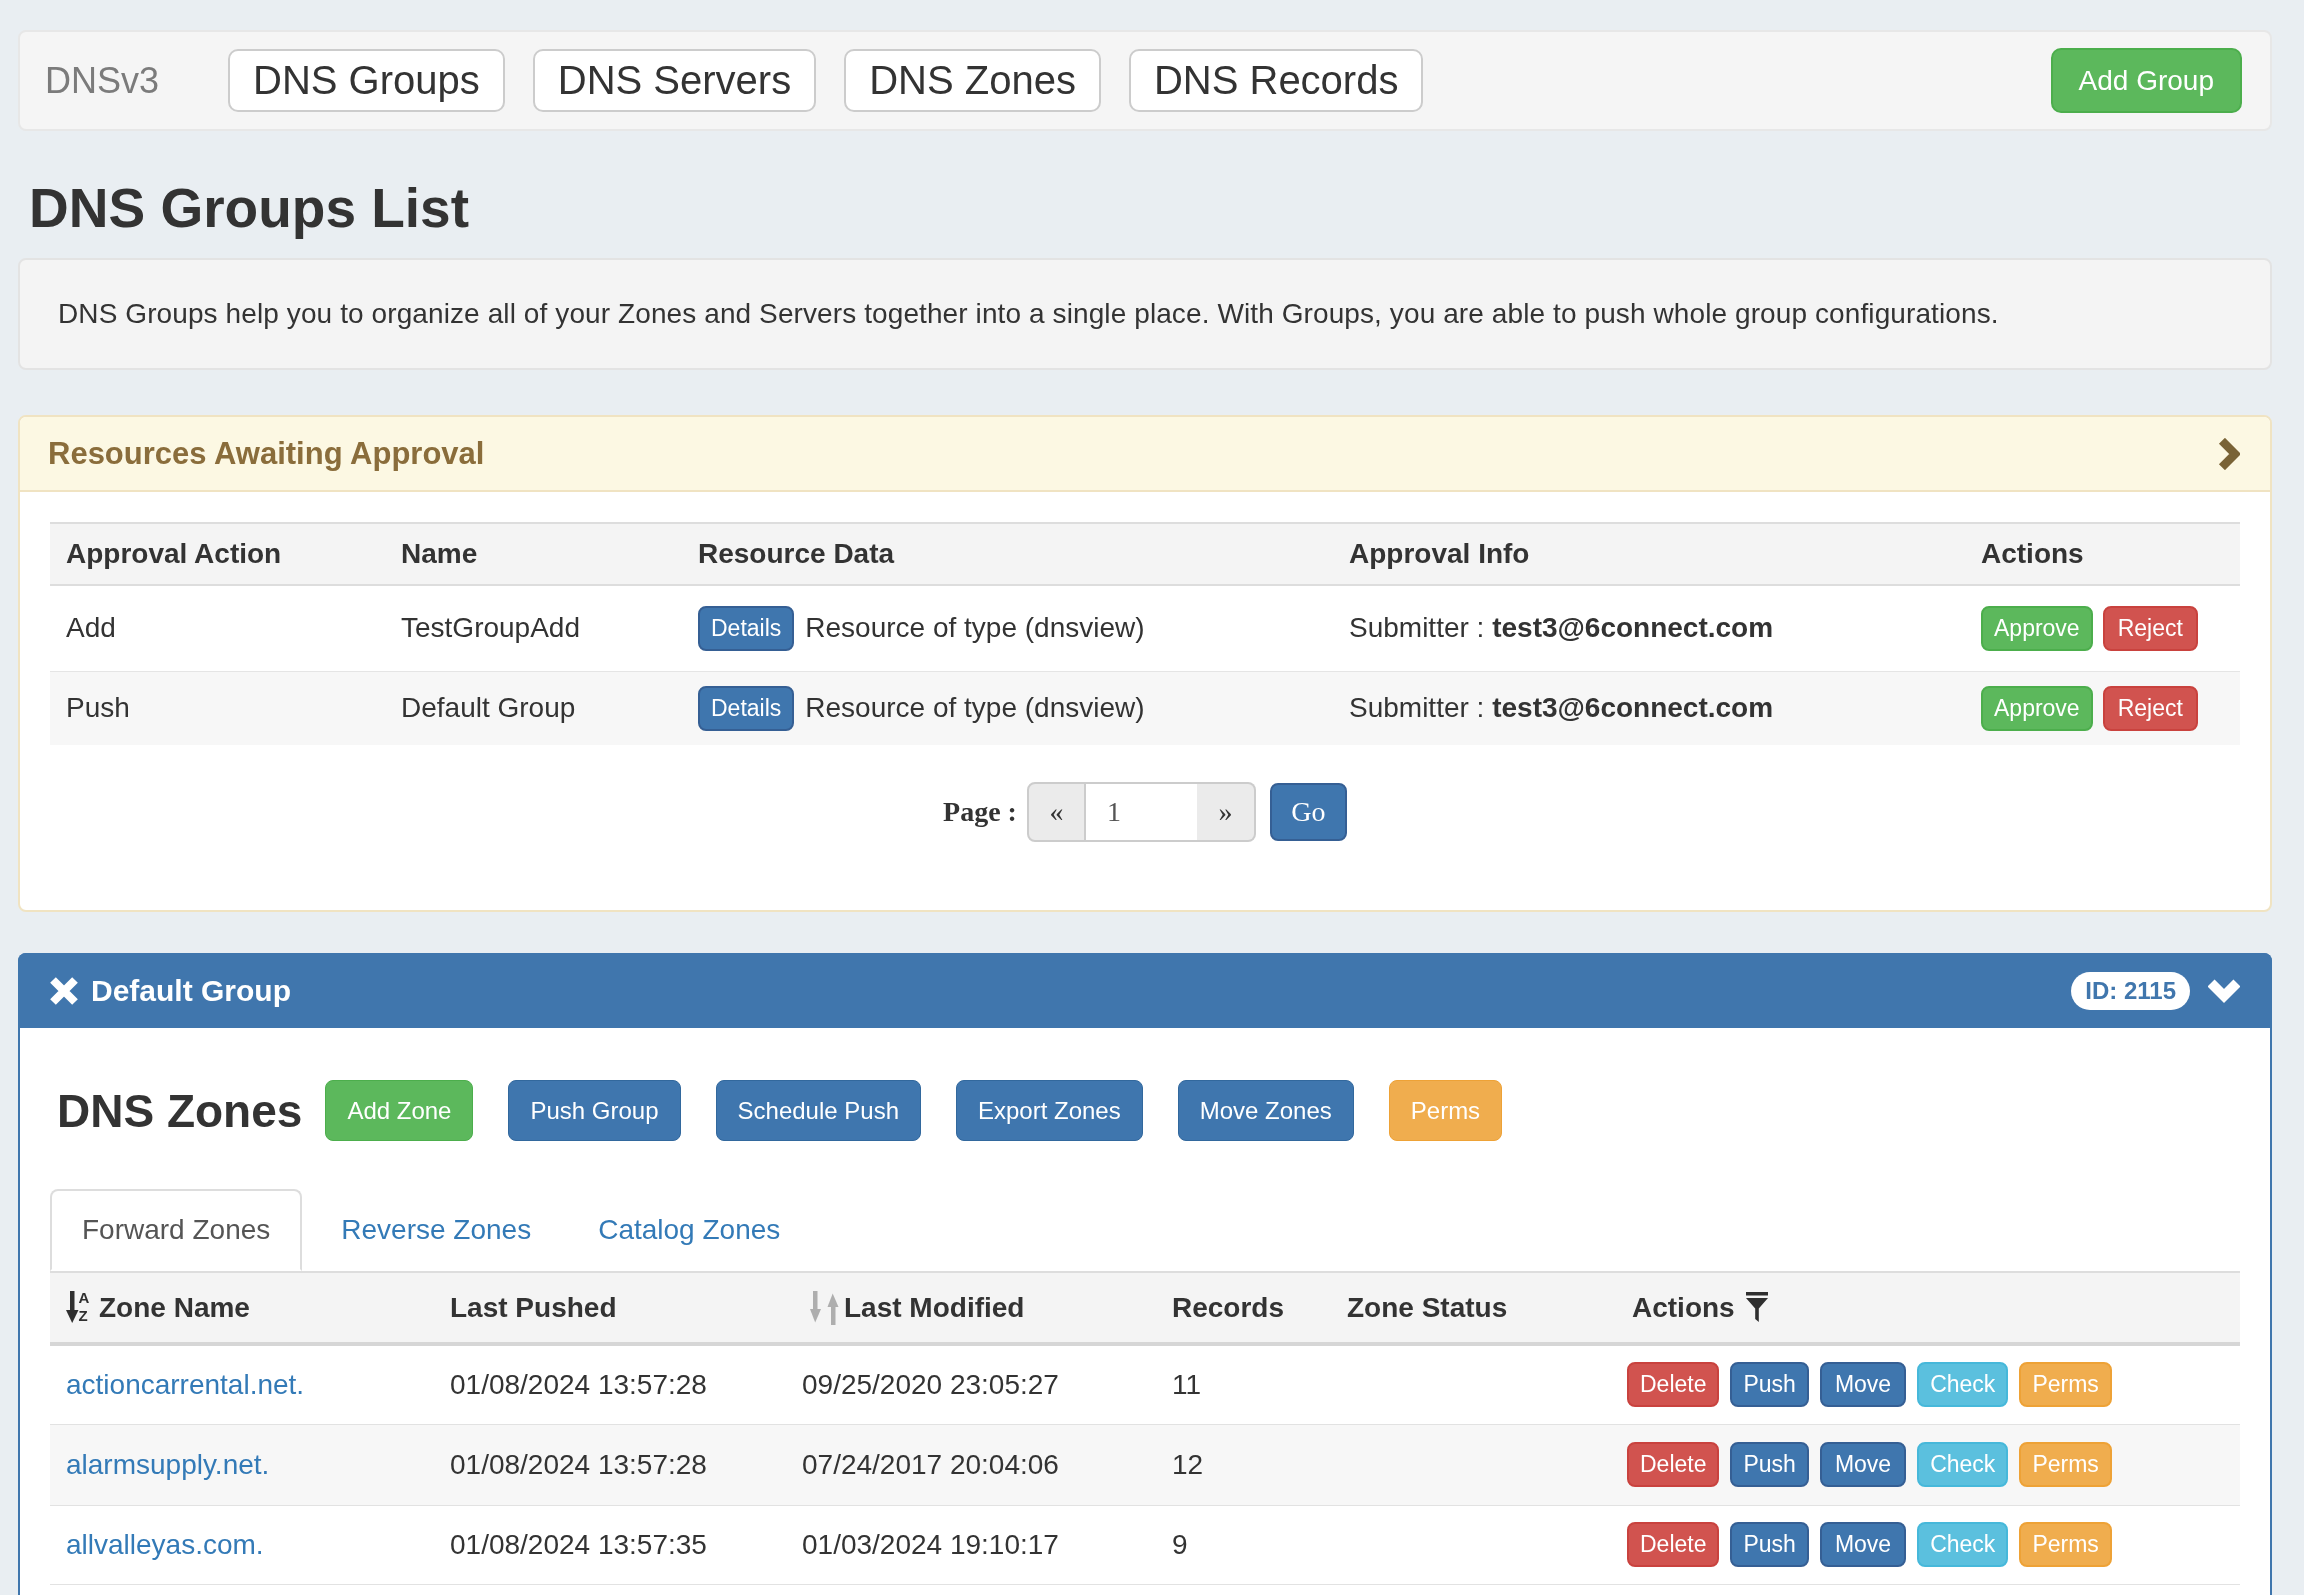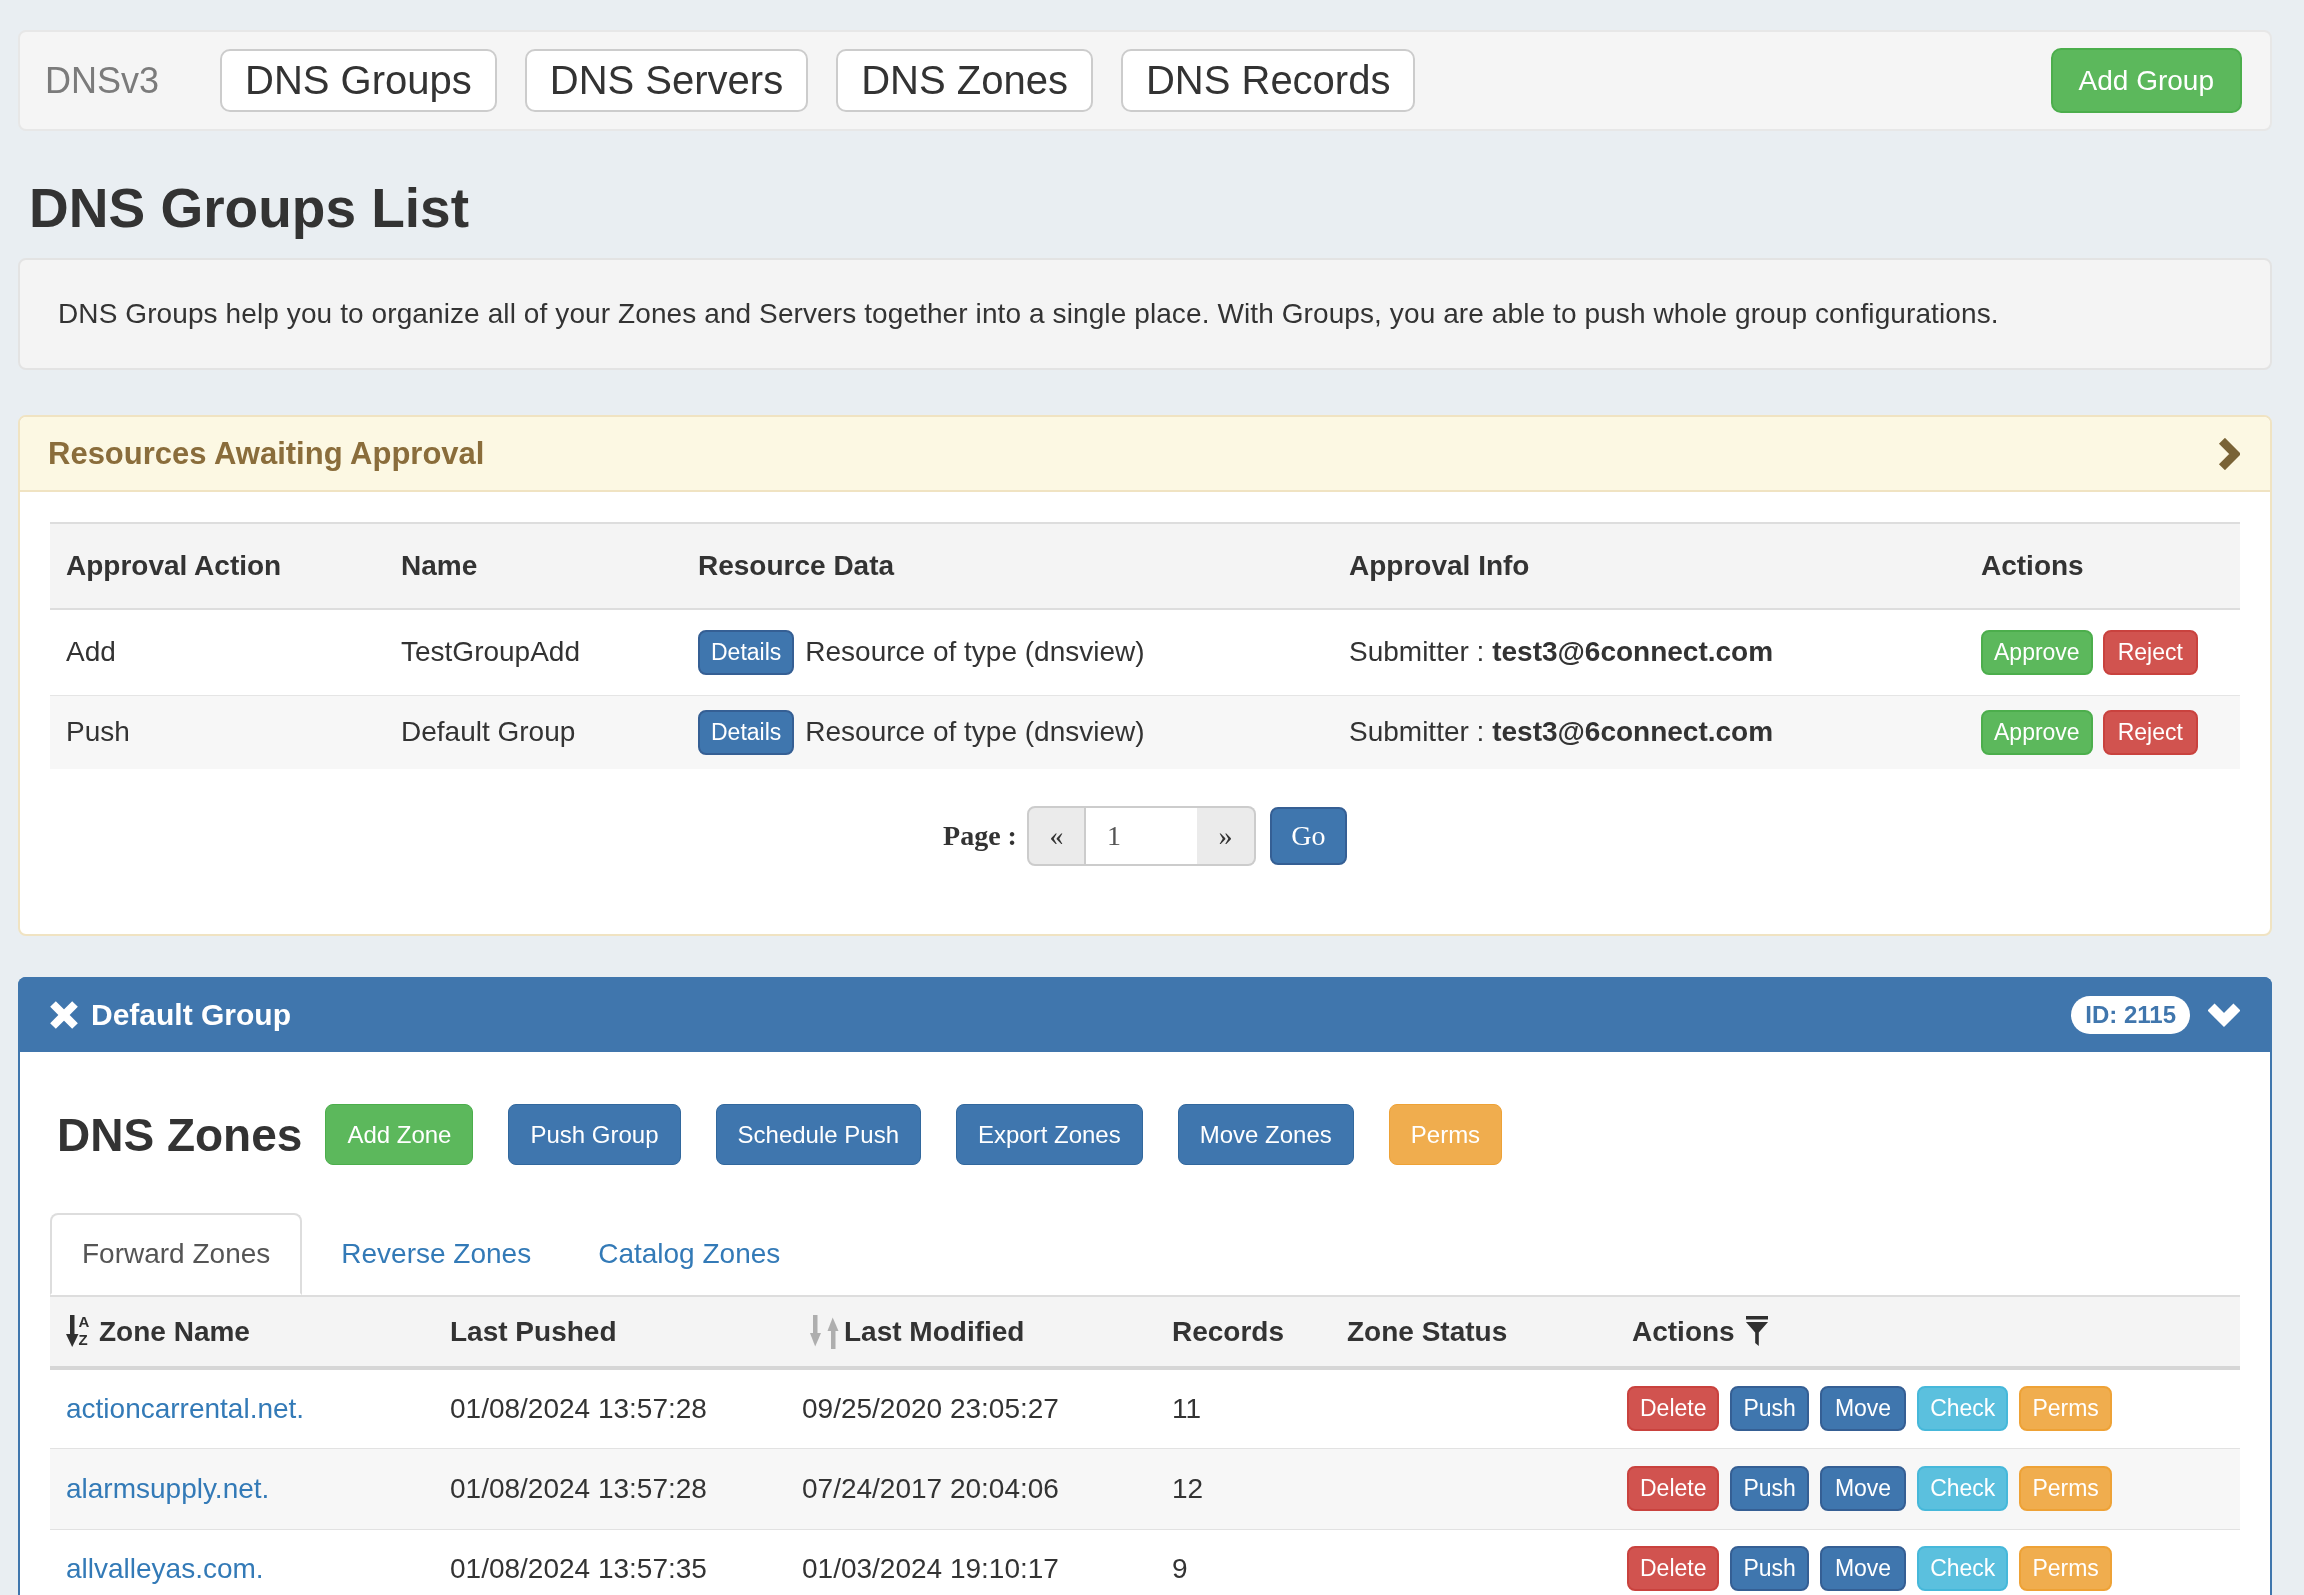--- a/index.html
+++ b/index.html
@@ -9,21 +9,21 @@
   font-family:"Liberation Sans", sans-serif;
   color:#333;
   font-size:28px;
 }
 .wrap { margin:0 18px; width:2254px; }
 
 
 .topbar {
   margin-top:30px; height:101px;
   background:#f5f5f5; border:2px solid #e7e7e7; border-radius:8px;
-  display:flex; align-items:center; padding:0 28px 0 25px;
+  display:flex; align-items:center; padding:0 28px 0 25px;gap:8px;
 }
 .brand { font-size:36px; color:#7b7b7b; }
 .navbtns { display:flex; gap:28px; margin-left:61px; }
 .btn { display:inline-flex; align-items:center; justify-content:center; white-space:nowrap; cursor:default; }
 .nav-btn {
   height:63px; padding:8px 23px; background:#fff; border:2px solid #ccc;
   border-radius:10px; font-size:40px; color:#333;
 }
 .add-group {
   margin-left:auto; height:65px; padding:0 26px;
@@ -48,21 +48,21 @@
   height:75px; background:#fcf8e3; border-bottom:2px solid #f0e3c2;
   border-radius:6px 6px 0 0;
   display:flex; align-items:center; padding:0 30px 0 28px;
   color:#8a6d3b; font-size:31px; font-weight:bold;gap:48px;
 }
 .pw-head .chev { margin-left:auto; }
 .pw-body { padding:30px 30px 68px 30px; }
 
 table.tbl { width:100%; border-collapse:collapse; font-size:28px; }
 table.tbl th, table.tbl td { text-align:left; font-weight:normal; padding:0 0 0 16px; vertical-align:middle; }
-table.tbl thead tr { height:86px; background:#f4f4f4; }
+table.tbl thead tr { height:62px; background:#f4f4f4; }
 table.tbl thead th { font-weight:bold; border-top:2px solid #ddd; border-bottom:2px solid #ddd; }
 .tbl-a tbody tr.r1 { height:86px; background:#fff; }
 .tbl-a tbody tr.r2 { height:74px; background:#f7f7f7; }
 .tbl-a tbody tr.r1 td { border-bottom:1px solid #e5e5e5; }
 
 .btn-sm { height:45px; padding:0 11px; border-radius:8px; font-size:23px; color:#fff; border:2px solid transparent; }
 .btn-blue  { background:#3f76ae; border-color:#355f94; }
 .btn-green { background:#5cb85c; border-color:#4cae4c; }
 .btn-red   { background:#d1534f; border-color:#c9423e; }
 .btn-lblue { background:#5bc0de; border-color:#46b8da; }

